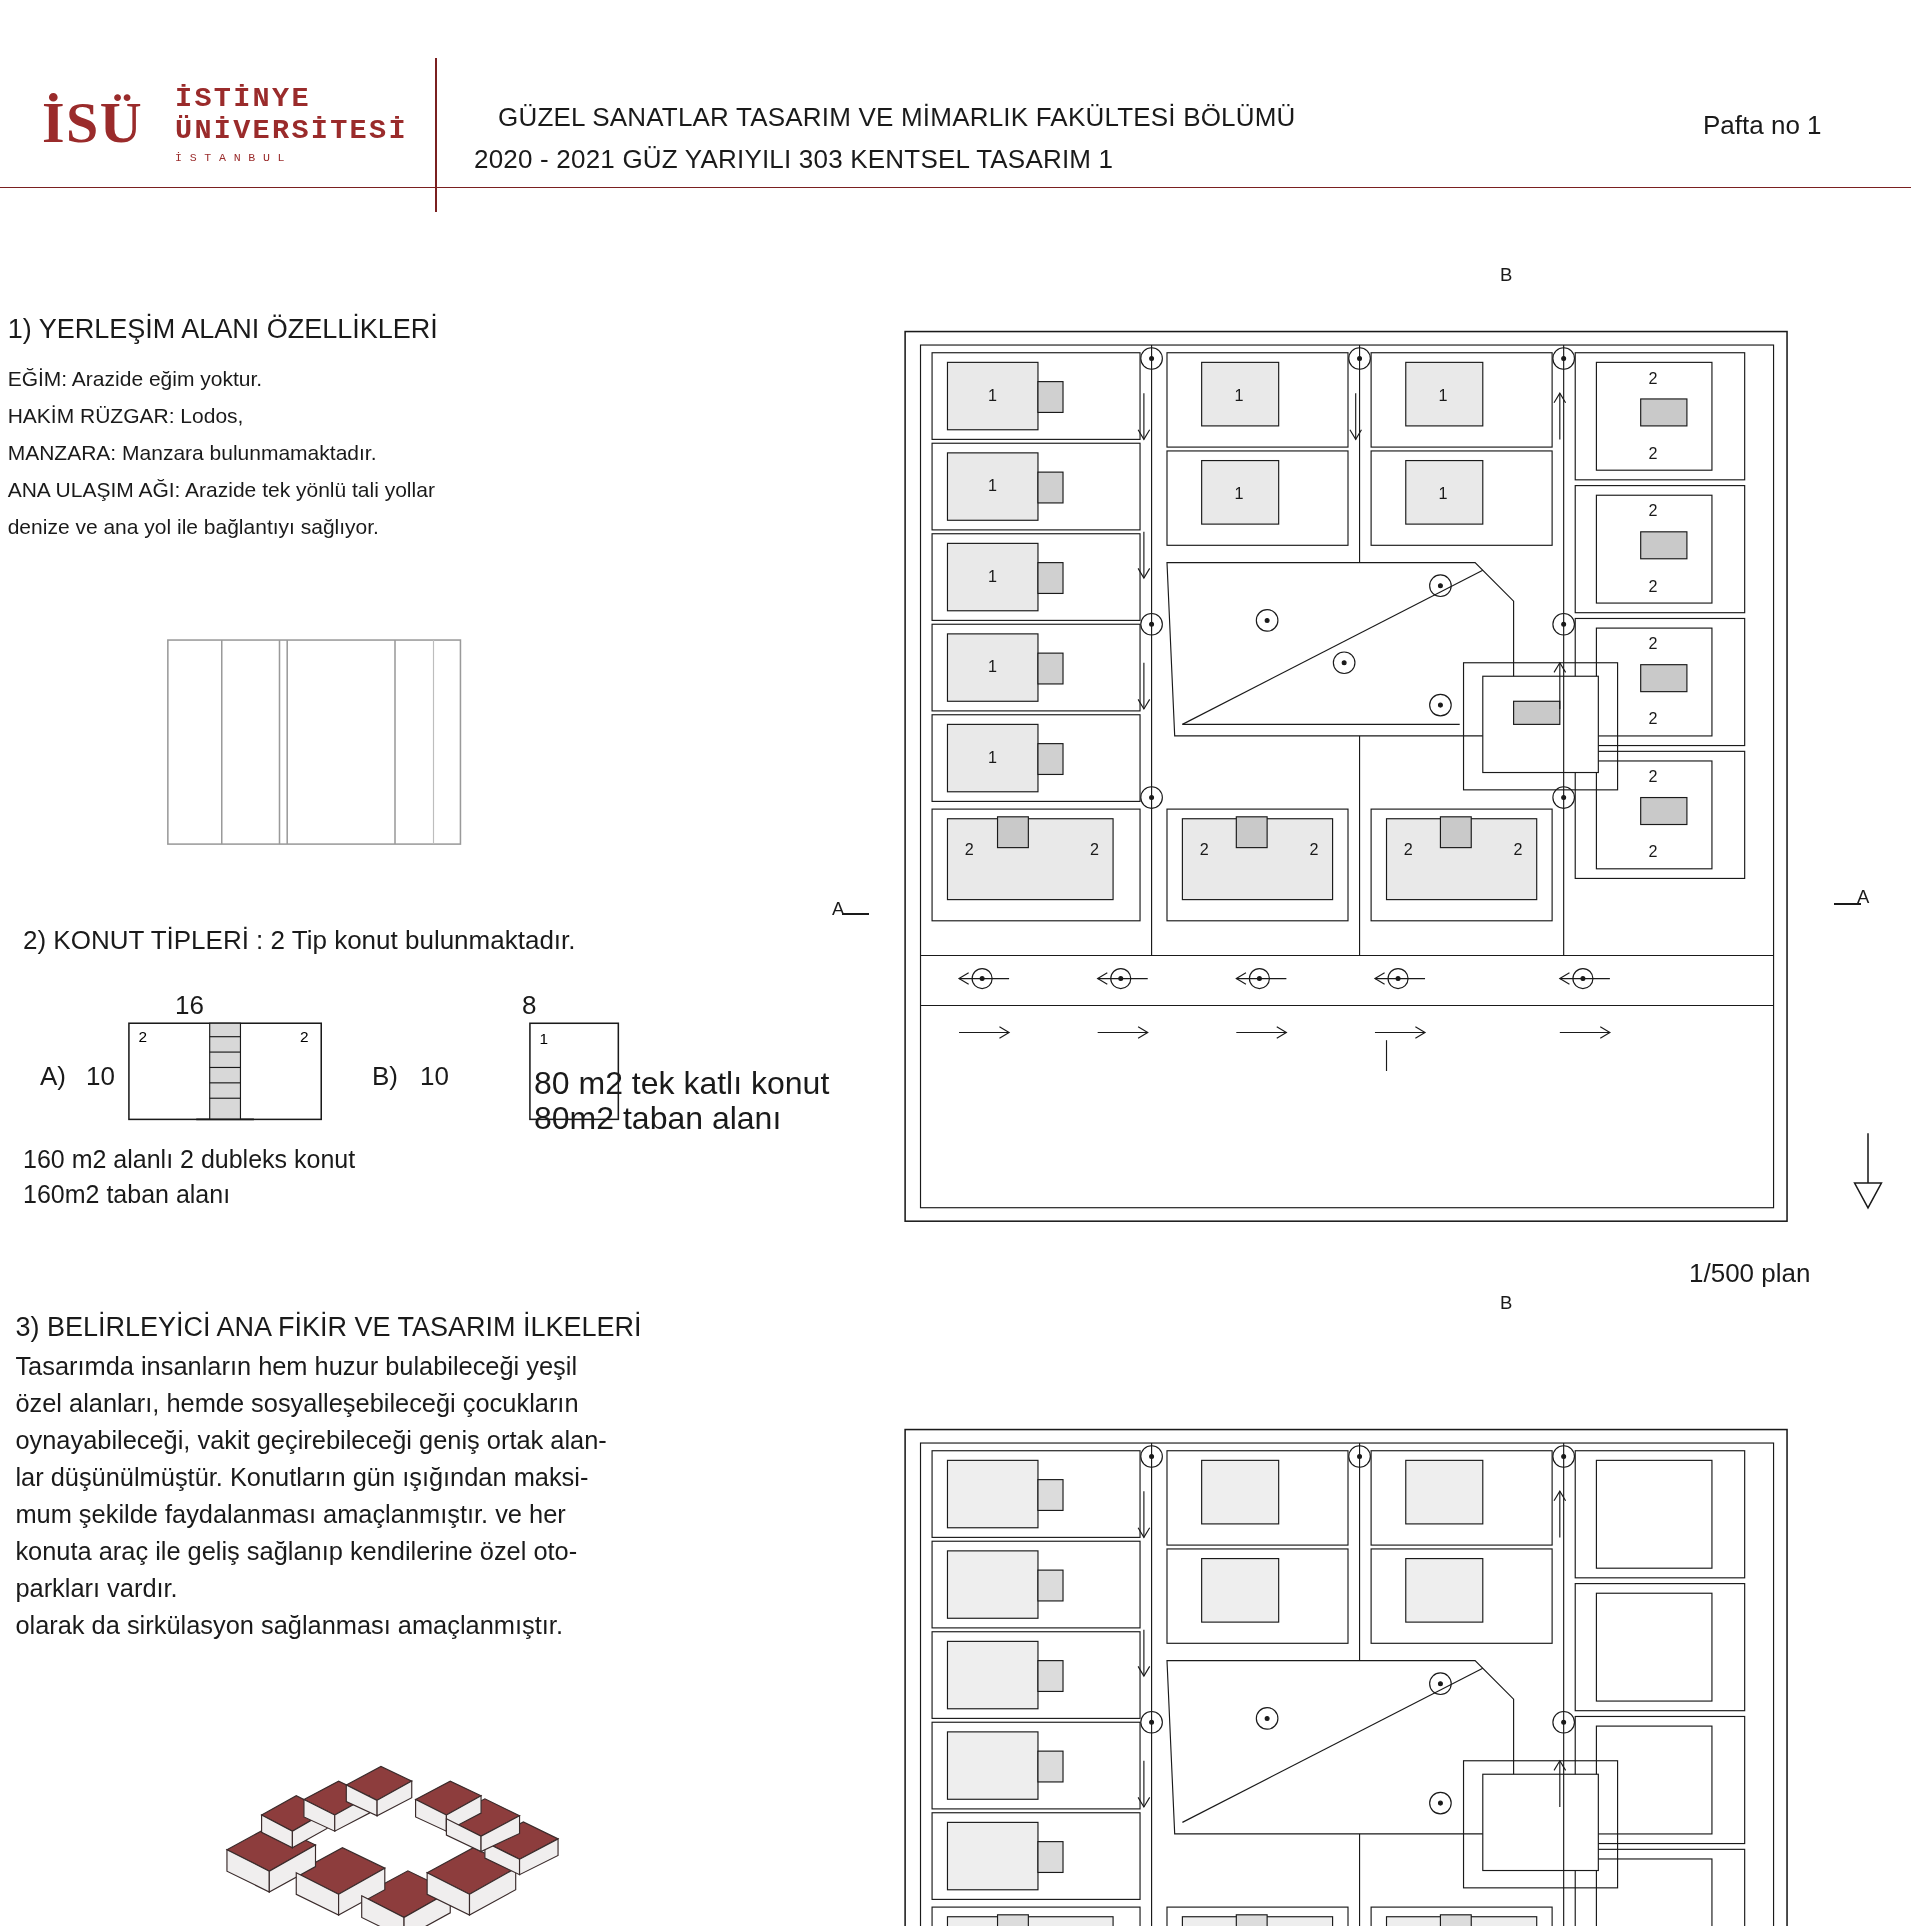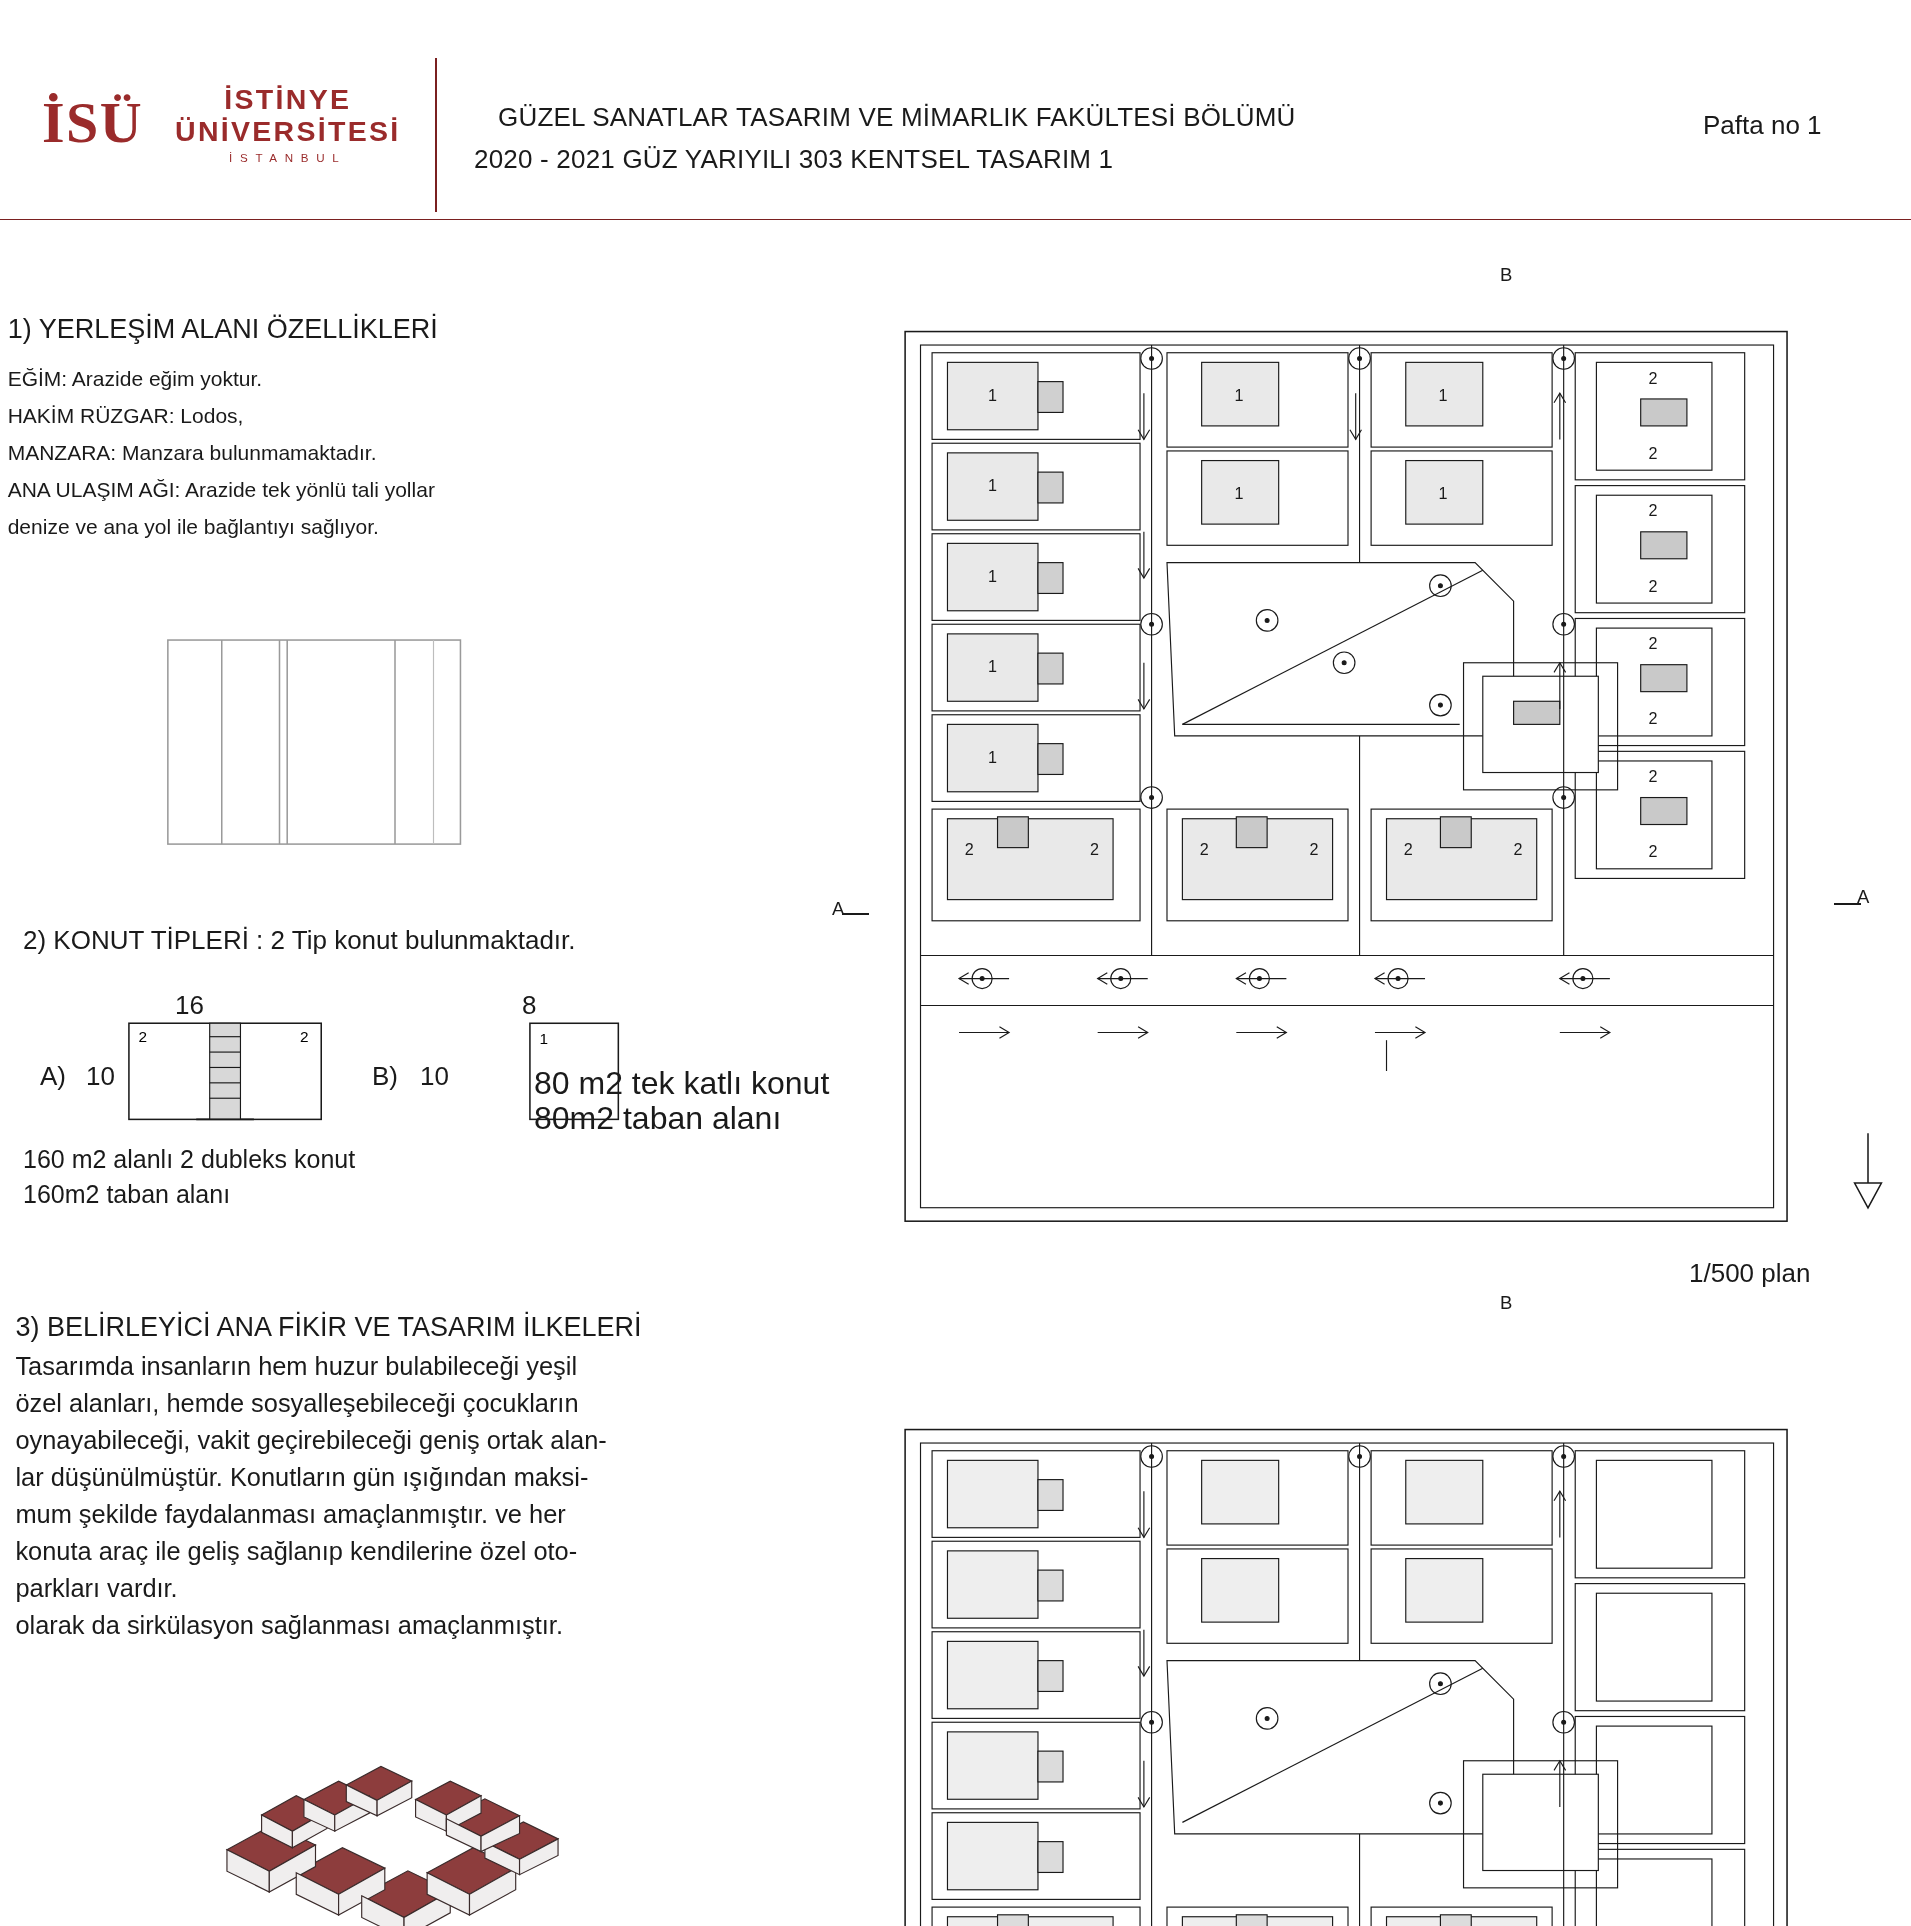--- a/index.html
+++ b/index.html
@@ -1,23 +1,23 @@
 <!DOCTYPE html>
 <html style="font-size:6.2px"><head>
 <meta charset="utf-8">
 <style>
   html,body{margin:0;padding:0;background:#ffffff;}
   body{width:1911px;height:2703px;font-family:"Liberation Sans",sans-serif;color:#1a1a1a;position:relative;overflow:hidden;}
   .sheet{position:absolute;inset:0;}
 
   
-  .header{position:absolute;left:0;top:0;width:1911px;height:220px;border-bottom:1.9px solid #7a2020;box-sizing:border-box;text-align:center;}
+  .header{position:absolute;left:0;top:0;width:1911px;height:188px;border-bottom:1.9px solid #7a2020;box-sizing:border-box;}
   .header .divider{position:absolute;left:435px;top:58px;width:1.5px;height:154px;background:#7a2020;}
   .logo-isu{position:absolute;left:42px;top:89px;font-family:"Liberation Serif",serif;font-weight:bold;font-size:58px;color:#9a2b2b;letter-spacing:1.5px;}
-  .logo-name{position:absolute;left:175px;top:83px;font-family:Liberation Sans, sans-serif;color:#9a2b2b;}
+  .logo-name{position:absolute;left:175px;top:83px;font-family:Liberation Mono, monospace;color:#9a2b2b;}
   .logo-name .l1{font-size:28.5px;font-weight:bold;letter-spacing:2.3px;line-height:32px;}
   .logo-name .l2{font-size:28.5px;font-weight:bold;letter-spacing:2.3px;line-height:32px;}
   .logo-name .l3{font-size:11.6px;letter-spacing:7.7px;line-height:17px;padding-top:2.3px;}
   .hdr-title{position:absolute;left:474px;top:102px;font-size:26px;letter-spacing:0.2px;white-space:nowrap;margin-left:24px;}
   .hdr-sub{position:absolute;left:474px;top:144px;font-size:26px;letter-spacing:0.2px;white-space:nowrap;}
   .pafta{position:absolute;left:1703px;top:102px;font-size:26px;white-space:nowrap;margin-top:8px;}
 
   
   .sec1-title{position:absolute;left:7.7px;top:314px;font-size:27px;white-space:nowrap;}
   .sec1-lines{position:absolute;left:7.7px;top:328px;font-size:21px;line-height:37px;margin-top:32px;}

